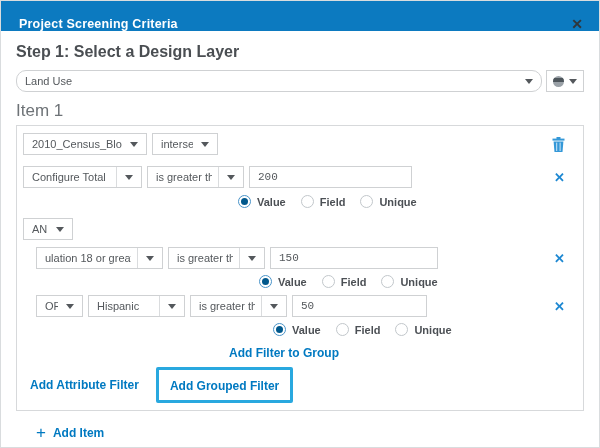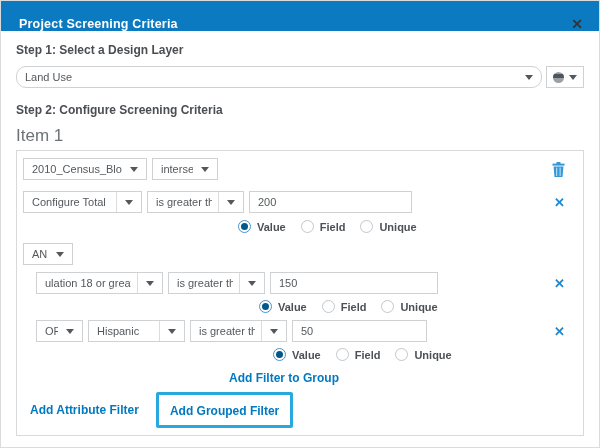--- a/index.html
+++ b/index.html
@@ -22,41 +22,41 @@
     display:flex; align-items:center;
     padding:16px 16px 0 18px;
   }
   .hdr .ttl { color:#fff; font-size:12.5px; font-weight:bold; letter-spacing:.2px; }
   .hdr .close {
     margin-left:auto; color:#30363b; font-size:14px; font-weight:bold;
     cursor:pointer; line-height:1;
   }
   
   .content { padding:12px 15px 0 15px; flex:1; }
-  .steplabel { font-size:12px; font-weight:bold; color:#4a4e52; }
+  .steplabel { font-size:16px; font-weight:bold; color:#4a4e52; }
   .itemlabel { font-size:17px; color:#6e7377; }
 
   
   .sel {
     height:22px; border:1px solid #cfd1d3; background:#fff;
     display:inline-flex; align-items:center;
     font-size:11px; color:#54585c;
     padding-left:8px; cursor:pointer; flex:0 0 auto;
   }
   .sel .txt { flex:1; white-space:nowrap; overflow:hidden; }
   .sel .sep { width:1px; align-self:stretch; background:#dadcde; margin-left:6px; }
   .chev {
     width:0; height:0;
     border-left:4px solid transparent; border-right:4px solid transparent;
     border-top:5px solid #54585c;
     margin:0 8px; flex:0 0 auto;
   }
   .txtinput {
     height:22px; border:1px solid #cfd1d3; background:#fff;
-    font-family:Liberation Sans, sans-serif; font-size:11px; color:#54585c;
+    font-family:Liberation Mono, monospace; font-size:11px; color:#54585c;
     padding:0 8px;
   }
   .row { display:flex; align-items:center; }
   .row > * + * { margin-left:5px; }
 
   
   .layer-row { margin-top:9px; display:flex; align-items:center; }
   .layer-row .sel.big { flex:1;border-radius:10px; }
   .layer-btn {
     margin-left:4px; width:38px; height:22px;
@@ -125,21 +125,20 @@
       <div class="sel big">
         <span class="txt">Land Use</span>
         <span class="chev"></span>
       </div>
       <div class="layer-btn">
         <span class="sphere"></span>
         <span class="chev"></span>
       </div>
     </div>
 
-    <div class="steplabel" style="margin-top:15px">Step 2: Configure Screening Criteria</div>
     <div class="itemlabel" style="margin-top:9px">Item 1</div>
 
     <div class="panel">
 
       <div class="row">
         <div class="sel" style="width:124px">
           <span class="txt">2010_Census_Blocks</span>
           <span class="chev"></span>
         </div>
         <div class="sel" style="width:66px">

